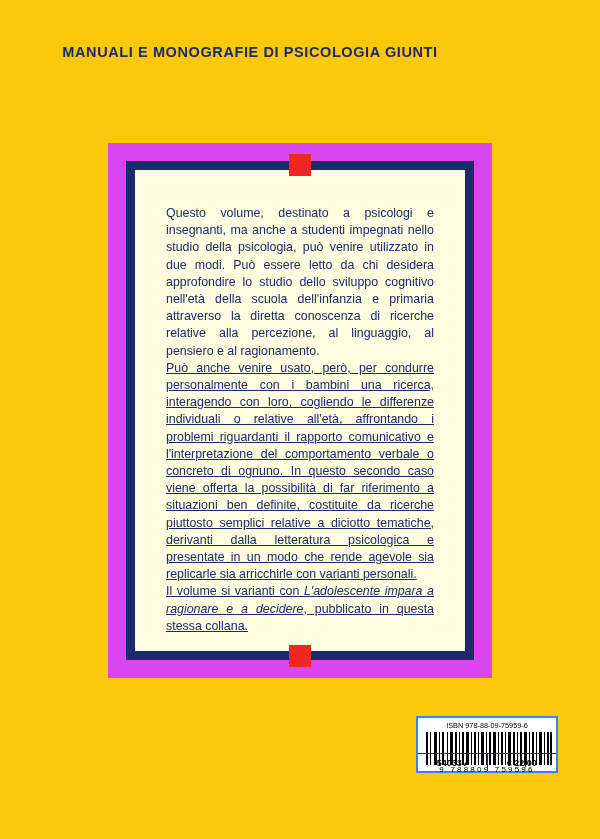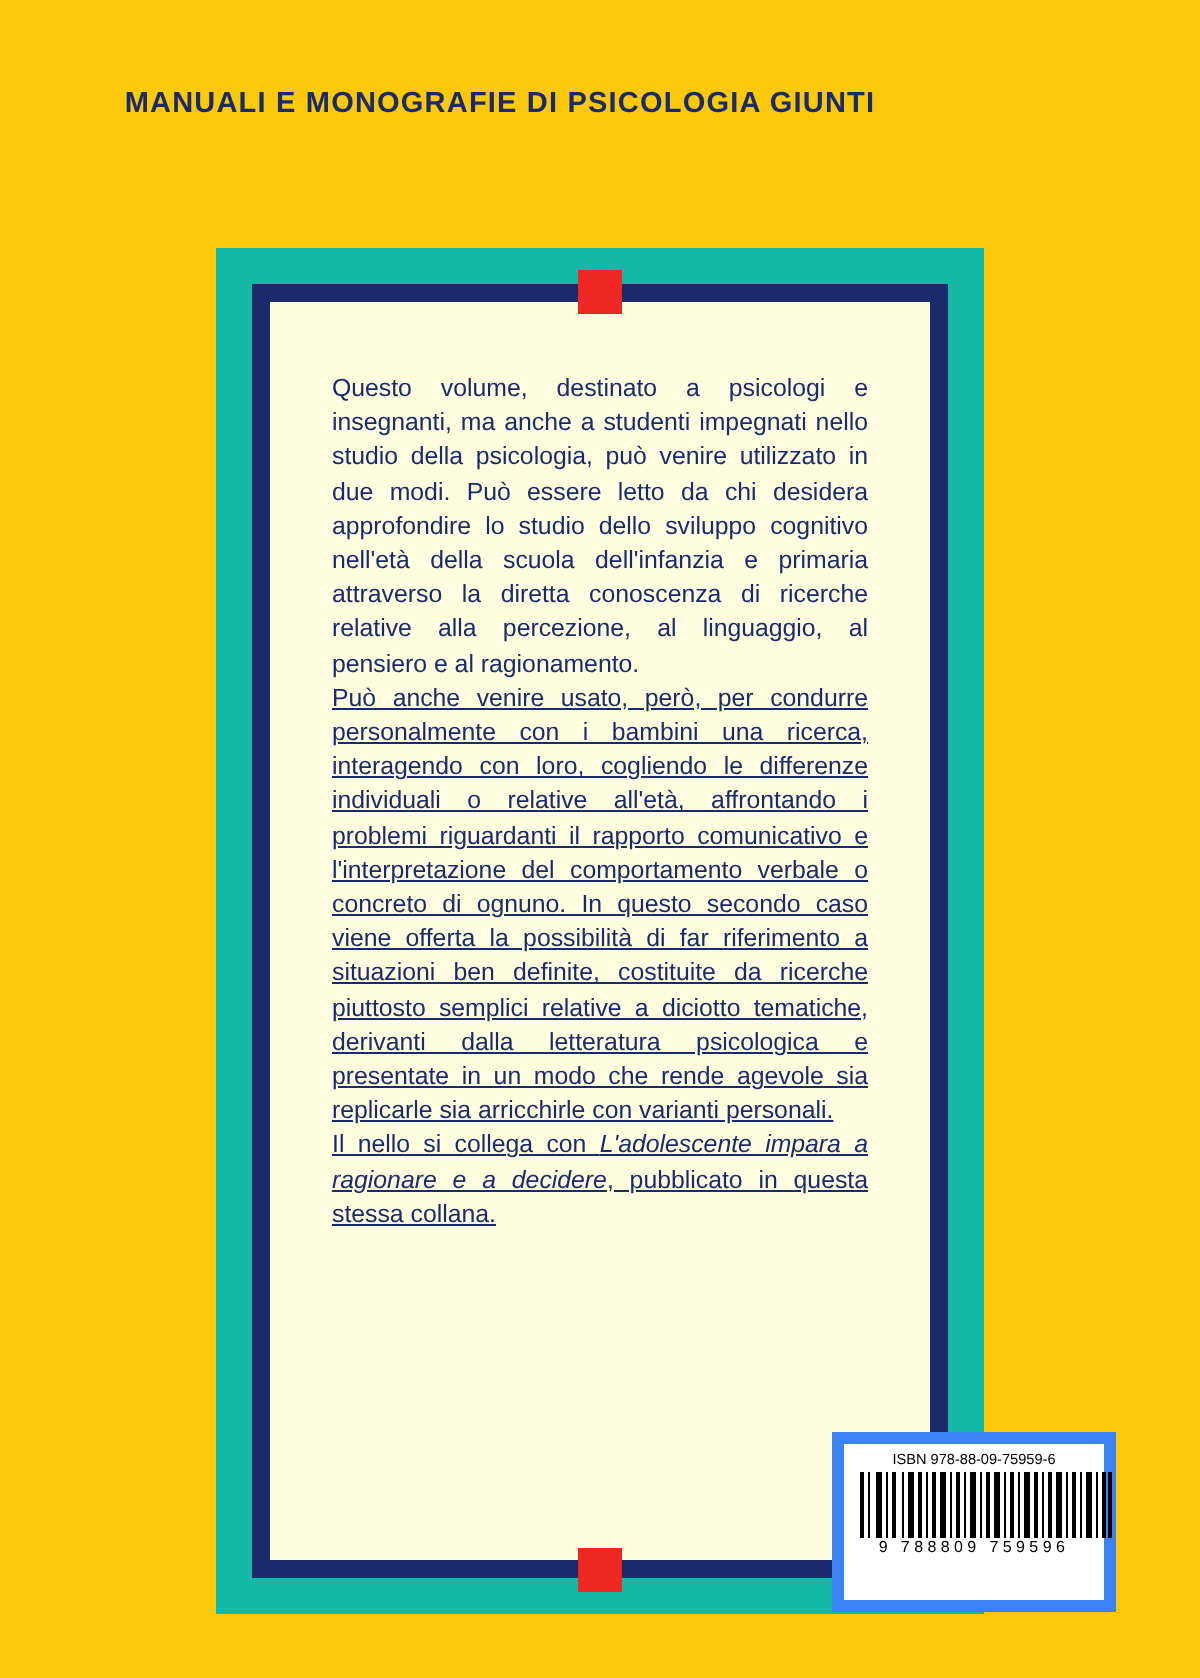--- a/index.html
+++ b/index.html
@@ -28,24 +28,24 @@
     font-weight: bold;
     letter-spacing: 0.6px;
     color: #1b2a6b;
     font-family: "Liberation Sans", sans-serif;
   }
 
   
   .frame-outer {
     position: absolute;
     left: 108px;
-    top: 124px;
+    top: 143px;
     width: 384px;
-    height: 683px;
-    background: #14b8a6;
+    height: 535px;
+    background: #d946ef;
     box-sizing: border-box;
   }
   .frame-mid {
     position: absolute;
     left: 18px;
     top: 18px;
     right: 18px;
     bottom: 18px;
     border: 9px solid #1b2a6b;
     box-sizing: border-box;
@@ -83,23 +83,23 @@
   }
   .blurb p + p { margin-top: 0; text-decoration: underline; }
   .blurb em { font-style: italic; }
 
   
   .isbn-box {
     position: absolute;
     left: 416px;
     top: 716px;
     width: 142px;
-    height: 90px;
+    height: 57px;
     background: #ffffff;
-    border: 6px solid #3b82f6;
+    border: 2px solid #3b82f6;
     box-sizing: border-box;
   }
   .isbn-text {
     position: absolute;
     top: 3px;
     left: 0;
     width: 100%;
     text-align: center;
     font-size: 7.3px;
     color: #000;
@@ -157,21 +157,21 @@
   <div class="frame-outer">
     <div class="frame-mid">
       <div class="frame-inner"></div>
     </div>
     <div class="sq top"></div>
     <div class="sq bottom"></div>
 
     <div class="blurb">
       <p>Questo volume, destinato a psicologi e insegnanti, ma anche a studenti impegnati nello studio della psicologia, può venire utilizzato in due modi. Può essere letto da chi desidera approfondire lo studio dello sviluppo cognitivo nell'età della scuola dell'infanzia e primaria attraverso la diretta conoscenza di ricerche relative alla percezione, al linguaggio, al pensiero e al ragionamento.</p>
       <p>Può anche venire usato, però, per condurre personalmente con i bambini una ricerca, interagendo con loro, cogliendo le differenze individuali o relative all'età, affrontando i problemi riguardanti il rapporto comunicativo e l'interpretazione del comportamento verbale o concreto di ognuno. In questo secondo caso viene offerta la possibilità di far riferimento a situazioni ben definite, costituite da ricerche piuttosto semplici relative a diciotto tematiche, derivanti dalla letteratura psicologica e presentate in un modo che rende agevole sia replicarle sia arricchirle con varianti personali.</p>
-      <p><span>Il nello si collega con </span><em>L'adolescente impara a ragionare e a decidere</em><span>, pubblicato in questa stessa collana.</span></p>
+      <p><span>Il volume si varianti con </span><em>L'adolescente impara a ragionare e a decidere</em><span>, pubblicato in questa stessa collana.</span></p>
     </div>
   </div>
 
   <div class="isbn-box">
     <div class="isbn-text">ISBN 978-88-09-75959-6</div>
     <svg class="barcode" viewBox="0 0 126 33" preserveAspectRatio="none">
       <rect x="0" y="0" width="2" height="33" fill="#000"></rect>
       <rect x="4" y="0" width="1" height="33" fill="#000"></rect>
       <rect x="8" y="0" width="3" height="33" fill="#000"></rect>
       <rect x="13" y="0" width="1" height="33" fill="#000"></rect>
@@ -199,15 +199,19 @@
       <rect x="98" y="0" width="3" height="33" fill="#000"></rect>
       <rect x="103" y="0" width="1" height="33" fill="#000"></rect>
       <rect x="106" y="0" width="2" height="33" fill="#000"></rect>
       <rect x="110" y="0" width="1" height="33" fill="#000"></rect>
       <rect x="113" y="0" width="3" height="33" fill="#000"></rect>
       <rect x="118" y="0" width="1" height="33" fill="#000"></rect>
       <rect x="121" y="0" width="2" height="33" fill="#000"></rect>
       <rect x="124" y="0" width="2" height="33" fill="#000"></rect>
     </svg>
     <div class="barcode-digits">9 788809 759596</div>
+    <div class="price-row">
+      <div class="cell left">54033V</div>
+      <div class="cell">€ 22,00</div>
+    </div>
   </div>
 
 </div>
 
 </body></html>

